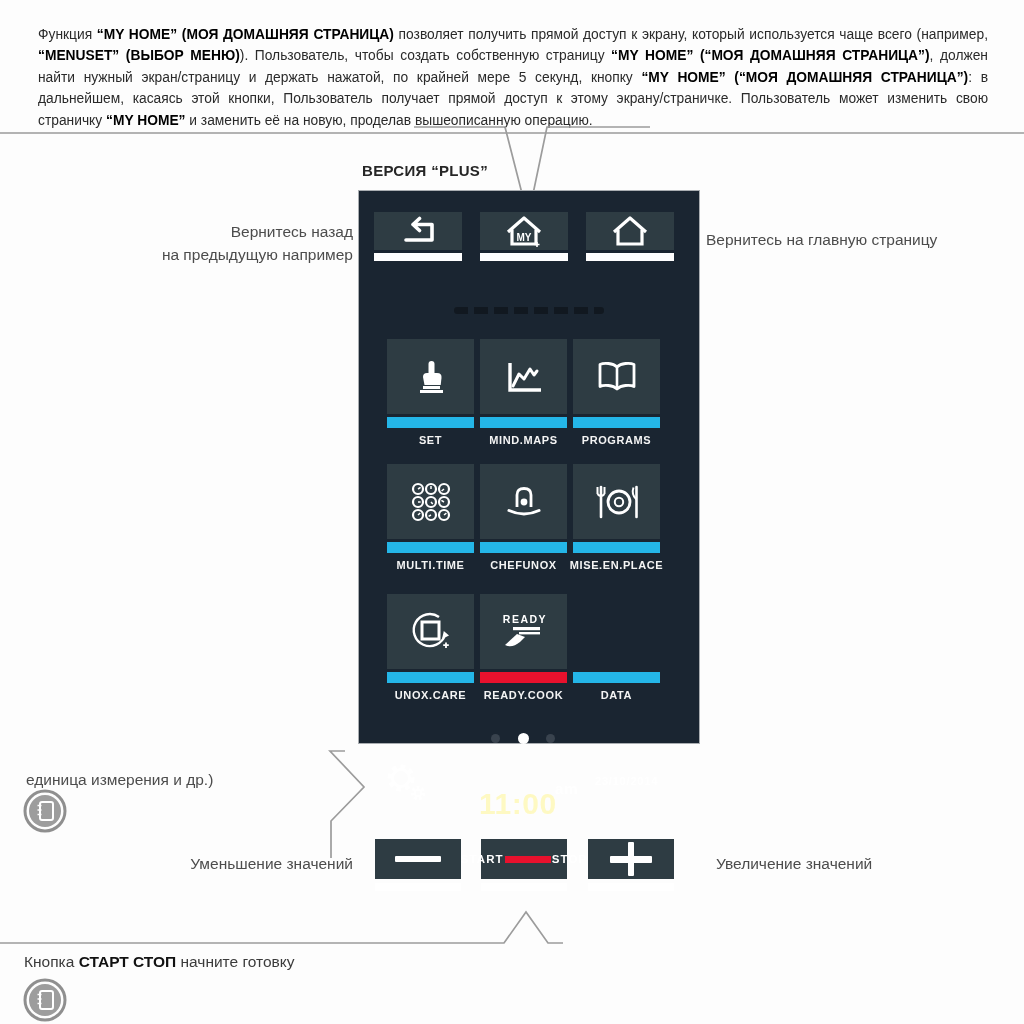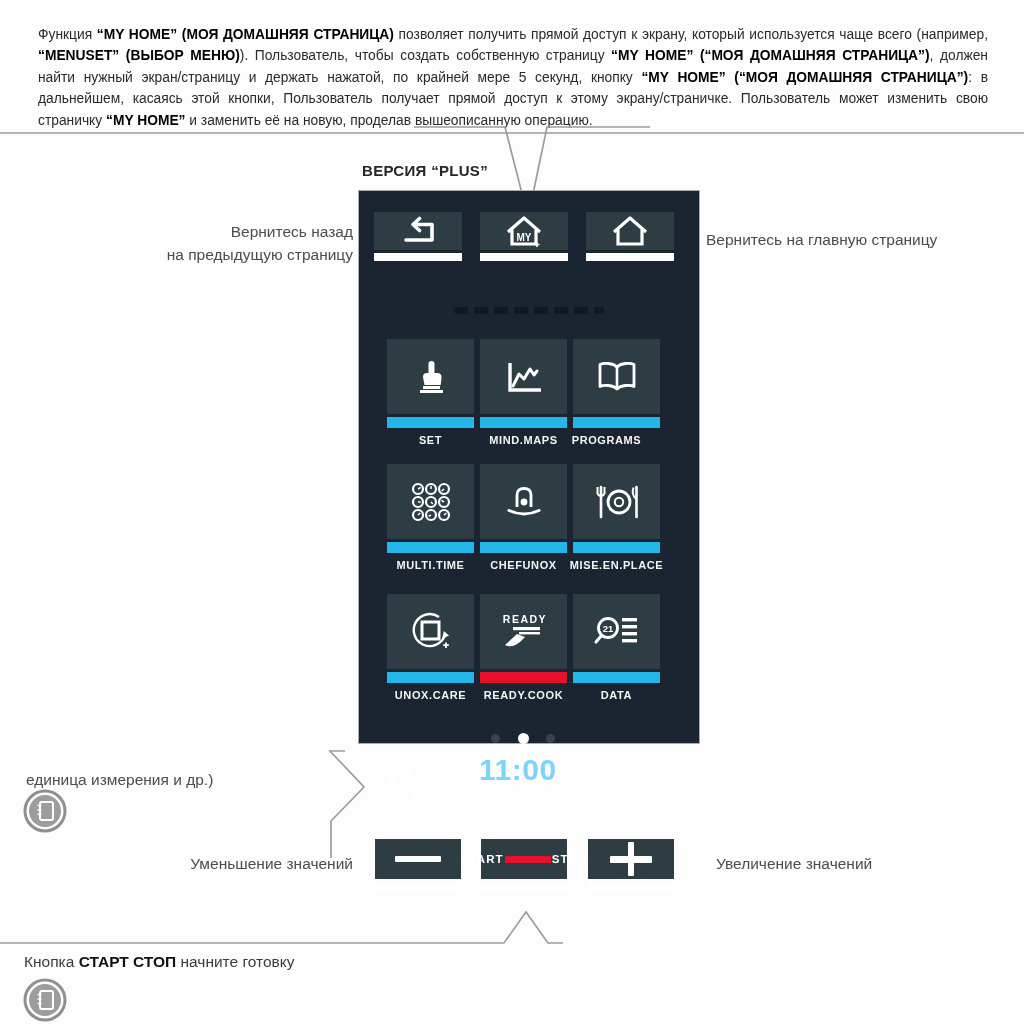--- a/index.html
+++ b/index.html
@@ -20,21 +20,21 @@
     background:repeating-linear-gradient(90deg,rgba(0,0,0,.35) 0 14px,transparent 14px 20px);}
   .tile{position:absolute;width:87px;height:75px;background:#2e3c43;display:flex;align-items:center;justify-content:center;}
   .abar{position:absolute;width:87px;height:11px;}
   .bar-cyan{background:#24b6e8;}
   .bar-red{background:#e8112d;}
   .applabel{position:absolute;width:111px;text-align:center;font-size:11px;font-weight:bold;
     letter-spacing:.6px;color:#f4f4f4;white-space:nowrap;}
   .dot{position:absolute;border-radius:50%;}
   .dot-dim{width:9px;height:9px;background:#39434e;}
   .dot-on{width:11px;height:11px;background:#fff;}
-  .time{position:absolute;left:120px;top:562px;font-size:30px;font-weight:bold;color:#7dd3fc;letter-spacing:.5px;}
+  .time{position:absolute;left:120px;top:596px;font-size:30px;font-weight:bold;color:#fef9c3;letter-spacing:.5px;}
   .meridiem{position:absolute;left:196px;top:589px;font-size:15px;font-weight:bold;color:#fff;letter-spacing:1px;}
   .date{position:absolute;left:236px;top:584px;font-size:11px;font-weight:bold;color:#fff;letter-spacing:.8px;}
   .ctl{position:absolute;top:648px;width:86px;height:40px;background:#2e3c43;display:flex;align-items:center;justify-content:center;}
   .ctlbar{position:absolute;top:692px;width:86px;height:8px;background:#fff;}
   .hbar{width:46px;height:6.5px;background:#fff;border-radius:1px;}
   .plus{position:relative;width:42px;height:36px;}
   .plus span{position:absolute;background:#fff;border-radius:1px;}
   .plus .ph{left:0;top:15px;width:42px;height:6.5px;}
   .plus .pv{left:17.8px;top:1px;width:6.5px;height:34px;}
   .ss{display:flex;flex-direction:row;align-items:center;gap:1px;font-size:11.5px;font-weight:bold;
@@ -113,21 +113,21 @@
   <div class="abar bar-cyan" style="left:121px;top:226px;"></div>
   <div class="applabel" style="left:109px;top:243px;">MIND.MAPS</div>
 
   <div class="tile" style="left:214px;top:148px;">
     <svg width="46" height="34" viewBox="0 0 46 34">
       <path d="M23 7 C19 3 10 2.5 6 4.5 V26.5 C10 24.5 19 25 23 29 C27 25 36 24.5 40 26.5 V4.5 C36 2.5 27 3 23 7 Z" fill="none" stroke="#fff" stroke-width="2.8" stroke-linejoin="round"></path>
       <path d="M23 7 V29" stroke="#fff" stroke-width="2.6"></path>
     </svg>
   </div>
   <div class="abar bar-cyan" style="left:214px;top:226px;"></div>
-  <div class="applabel" style="left:192px;top:243px;">PROGRAMS</div>
+  <div class="applabel" style="left:202px;top:243px;">PROGRAMS</div>
 
   <div class="tile" style="left:28px;top:273px;">
     <svg width="42" height="42" viewBox="0 0 42 42">
       <g fill="none" stroke="#fff" stroke-width="2.2">
         <circle cx="8" cy="8" r="5"></circle>
           <circle cx="21" cy="8" r="5"></circle>
           <circle cx="34" cy="8" r="5"></circle>
         <circle cx="8" cy="21" r="5"></circle>
           <circle cx="21" cy="21" r="5"></circle>
           <circle cx="34" cy="21" r="5"></circle>
@@ -181,31 +181,20 @@
     <svg width="54" height="40" viewBox="0 0 54 40">
       <text x="28" y="11" text-anchor="middle" font-size="10.5" font-weight="bold" fill="#fff" letter-spacing="1.5" font-family="Liberation Sans, sans-serif">READY</text>
       <rect x="16" y="15" width="27" height="3.2" fill="#fff"></rect>
       <rect x="22" y="20" width="21" height="2.4" fill="#fff"></rect>
       <path d="M8 33 L20 22 L28 25 L23 30 Q15 36.5 8 33 Z" fill="#fff"></path>
     </svg>
   </div>
   <div class="abar bar-red" style="left:121px;top:481px;"></div>
   <div class="applabel" style="left:109px;top:498px;">READY.COOK</div>
 
-  <div class="tile" style="left:214px;top:403px;">
-    <svg width="48" height="34" viewBox="0 0 48 34">
-      <circle cx="15" cy="13" r="9.5" fill="none" stroke="#fff" stroke-width="2.8"></circle>
-      <path d="M8.5 20.5 L3 27" stroke="#fff" stroke-width="3" stroke-linecap="round"></path>
-      <text x="15" y="17" text-anchor="middle" font-size="9.5" font-weight="bold" fill="#fff" font-family="Liberation Sans, sans-serif">21</text>
-      <rect x="29" y="3" width="15" height="3.4" fill="#fff"></rect>
-      <rect x="29" y="10" width="15" height="3.4" fill="#fff"></rect>
-      <rect x="29" y="17" width="15" height="3.4" fill="#fff"></rect>
-      <rect x="29" y="24" width="15" height="3.4" fill="#fff"></rect>
-    </svg>
-  </div>
   <div class="abar bar-cyan" style="left:214px;top:481px;"></div>
   <div class="applabel" style="left:202px;top:498px;">DATA</div>
 
   <span class="dot dot-dim" style="left:132px;top:543px;"></span>
   <span class="dot dot-on" style="left:159px;top:542px;"></span>
   <span class="dot dot-dim" style="left:187px;top:543px;"></span>
 
   <div class="gearbox">
     <svg width="42" height="40" viewBox="0 0 42 40">
       <circle cx="16" cy="15" r="11" fill="none" stroke="#fff" stroke-width="5" stroke-dasharray="4.5 4"></circle>
@@ -237,21 +226,21 @@
         <span class="ph"></span>
         <span class="pv"></span>
       </span>
   </div>
   <div class="ctlbar" style="left:229px;"></div>
 
 </div>
 
 <div class="ann ann-right" style="right:671px;top:220px;">
   <span>Вернитесь назад</span><br>
-  <span>на предыдущую страницу</span>
+  <span>на предыдущую например</span>
 </div>
 
 <div class="ann" style="left:706px;top:228px;">Вернитесь на главную страницу</div>
 
 <div class="ann" style="left:26px;top:745px;">
   <br>
   <span>единица измерения и др.)</span>
 </div>
 
 <svg class="abs" style="left:22px;top:788px;" width="46" height="46" viewBox="0 0 46 46">

